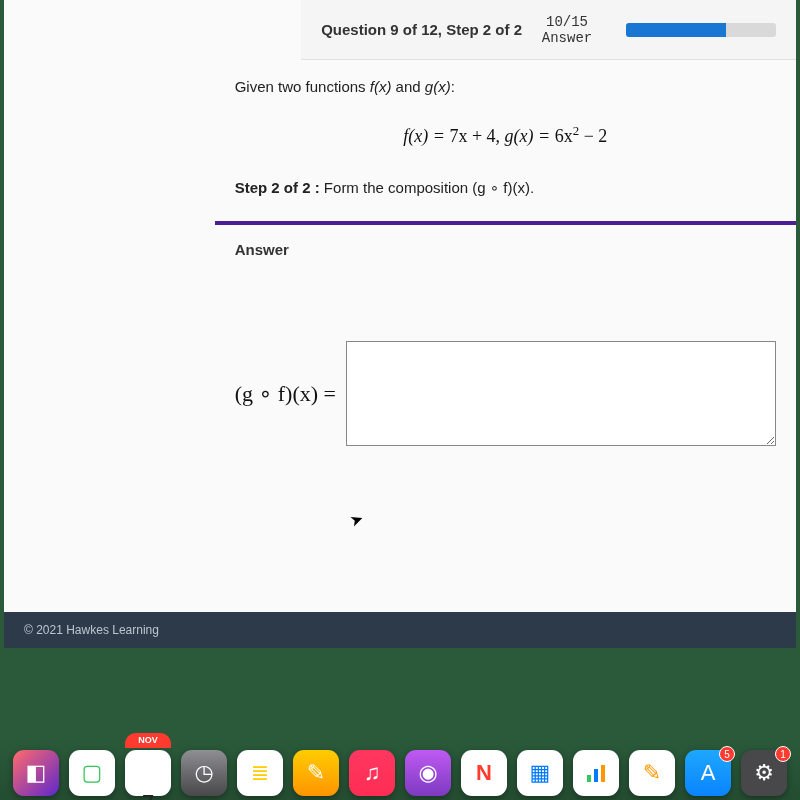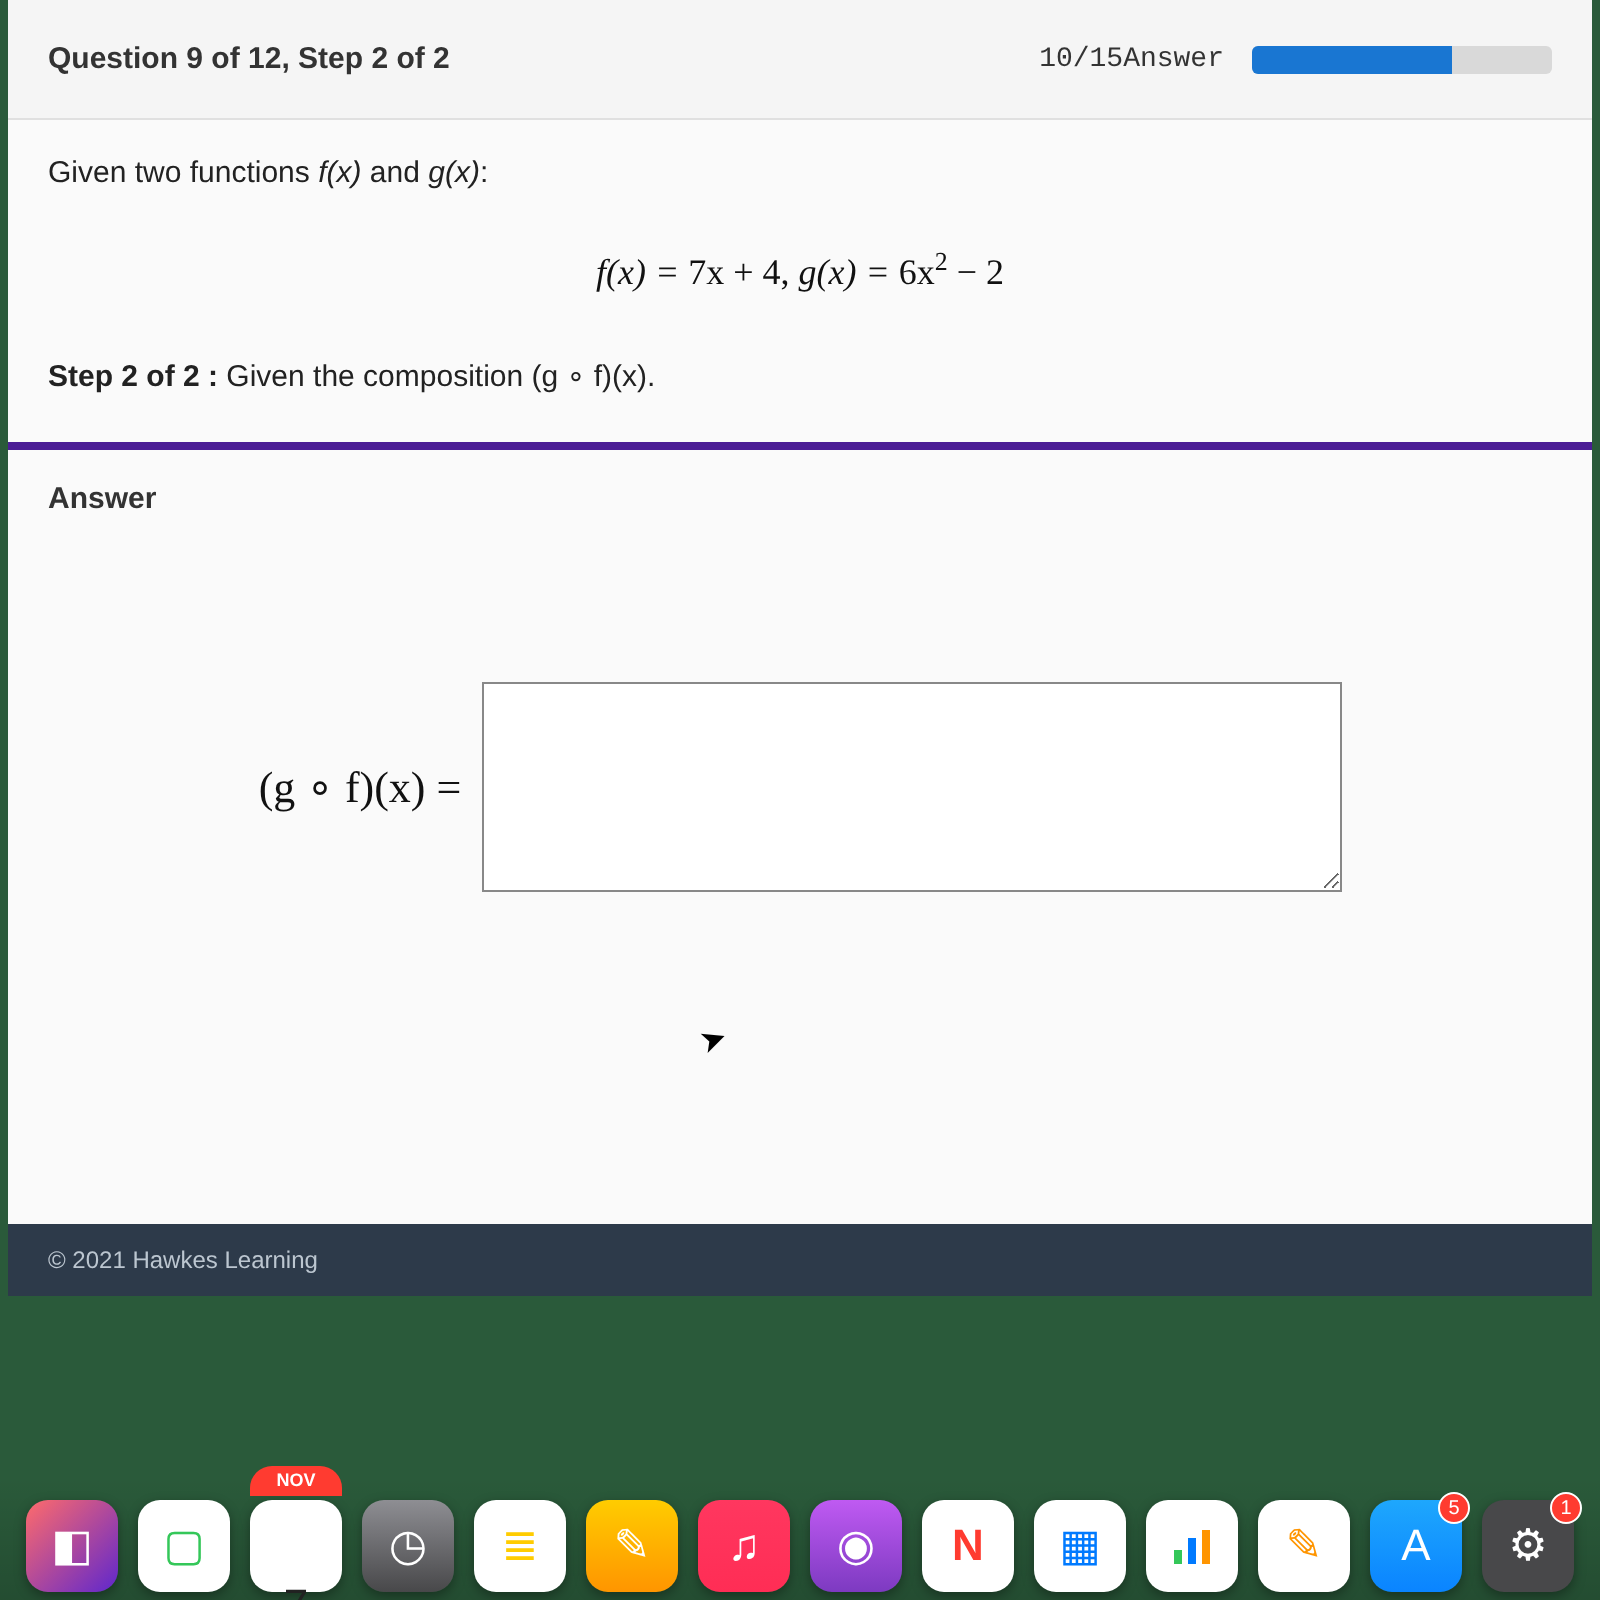--- a/index.html
+++ b/index.html
@@ -10,37 +10,39 @@
       height: 800px;
       overflow: hidden;
       position: relative;
     }
     .window {
       margin: 0 4px;
       background: #fafafa;
       height: 612px;
       display: flex;
       flex-direction: column;
+      align-items: flex-end;
     }
     .header {
       display: flex;
       align-items: center;
       padding: 10px 20px;
       border-bottom: 1px solid #e0e0e0;
       background: #f5f5f5;
       min-height: 60px;
     }
     .q-title {
       font-weight: 600;
       font-size: 15px;
       color: #333;
       flex: 1;
     }
     .score-wrap {
       display: flex;
+      flex-direction: column;
       align-items: center;
       min-width: 90px;
       font-size: 14px;
       color: #333;
       font-family: "Courier New", monospace;
       font-weight: 500;
     }
     .progress-bar {
       margin-left: 14px;
       width: 150px;
@@ -200,21 +202,21 @@
 
   <div class="content">
     <div class="problem">
       <div class="given">
         <span>Given two functions </span><span class="ital">f(x)</span><span> and </span><span class="ital">g(x)</span><span>:</span>
       </div>
       <div class="math-center">
         <span class="ital">f(x) = </span><span>7x + 4</span><span>,  </span><span class="ital">g(x) = </span><span>6x</span><span class="sup">2</span><span> − 2</span>
       </div>
       <div class="step-label">
-        <b>Step 2 of 2 :</b><span>  Given the composition (g ∘ f)(x).</span>
+        <b>Step 2 of 2 :</b><span>  Form the composition (g ∘ f)(x).</span>
       </div>
     </div>
 
     <div class="answer-section">
       <div class="answer-title">Answer</div>
       <div class="answer-row">
         <div class="answer-prefix">(g ∘ f)(x) = </div>
         <textarea class="answer-input" placeholder="" style=""></textarea>
       </div>
     </div>

